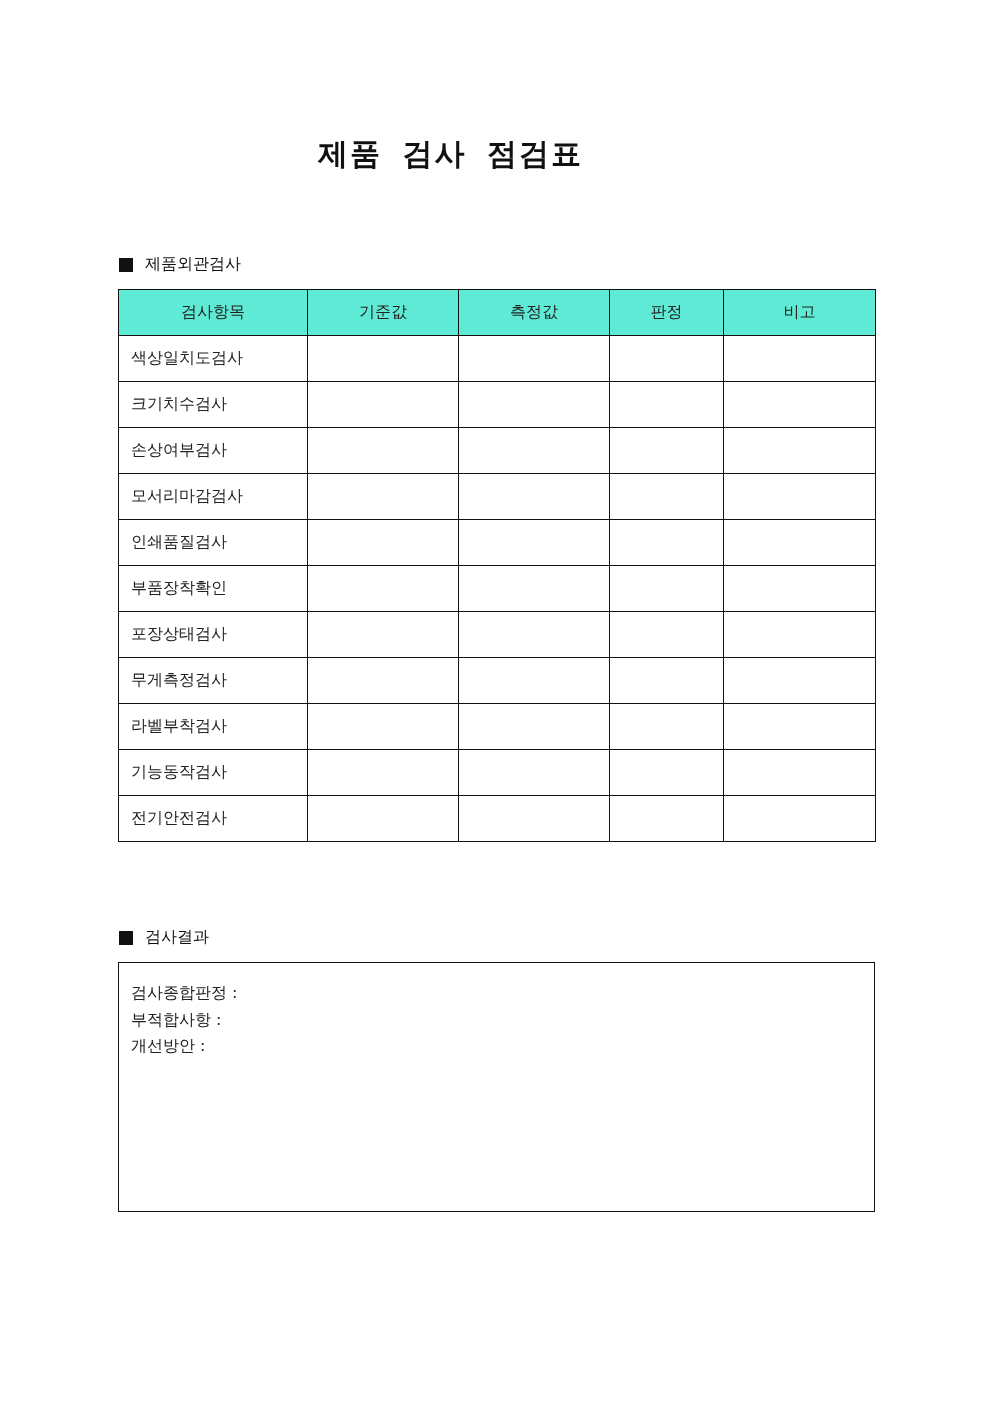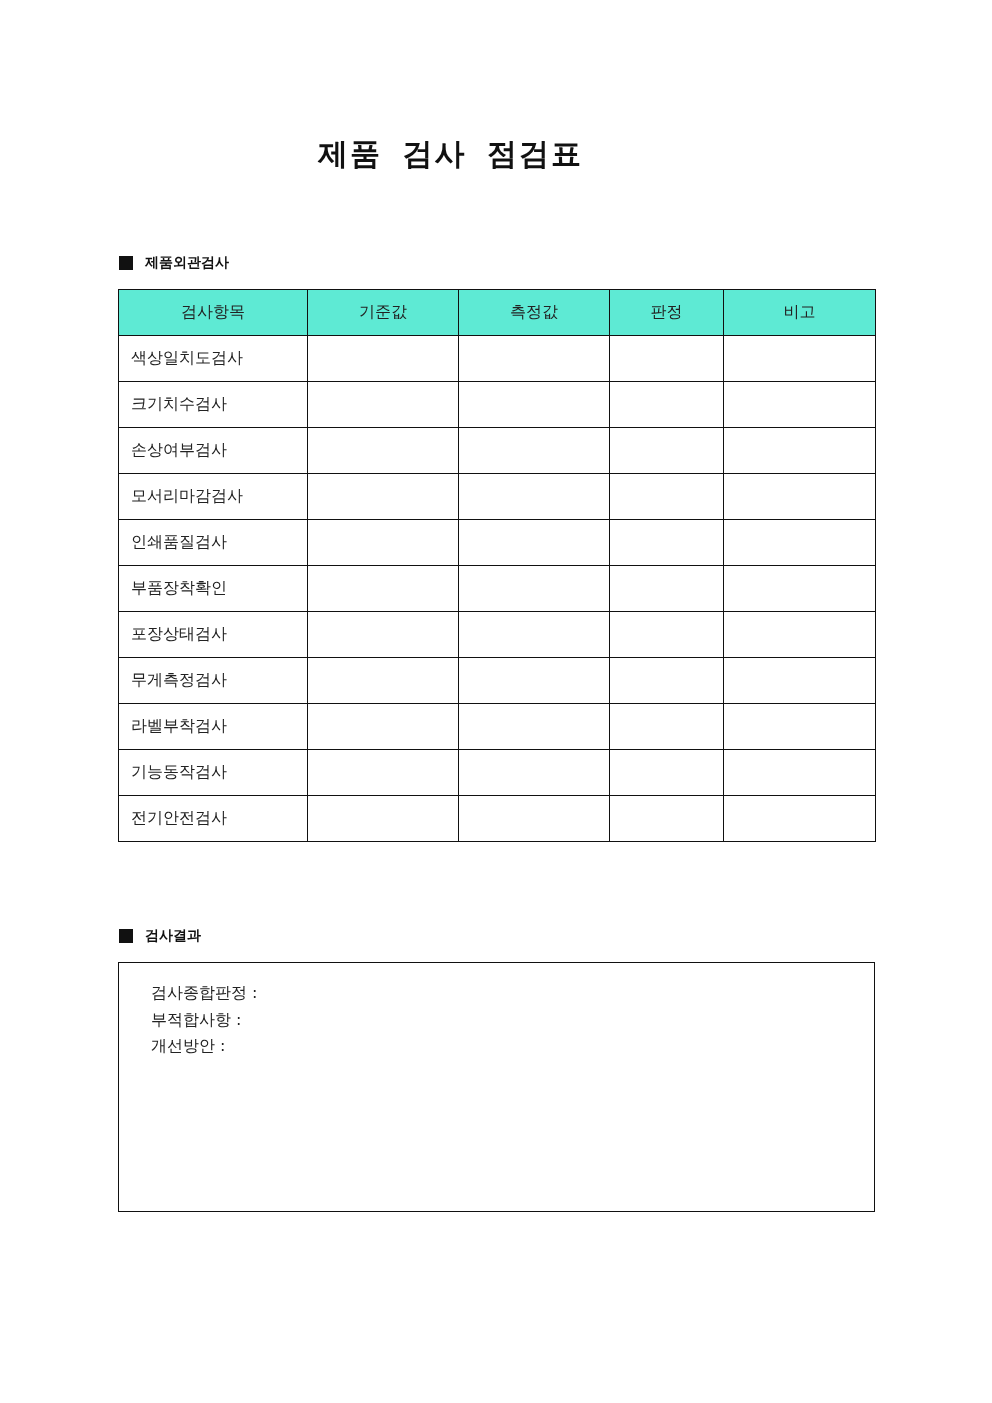--- a/index.html
+++ b/index.html
@@ -5,21 +5,21 @@
   html, body { margin: 0; padding: 0; background: #ffffff; }
   body {
     width: 992px; height: 1403px; position: relative; overflow: hidden;
     font-family: "DejaVu Sans", "Liberation Sans", sans-serif; color: #111;
   }
   .title {
     position: absolute; left: 0; top: 134px; width: 901px; text-align: center;
     font-size: 30px; font-weight: bold; letter-spacing: 2px; word-spacing: 8px;
   }
   .section-heading {
-    position: absolute; left: 119px; font-size: 14px; font-weight: bold;
+    position: absolute; left: 119px; font-size: 16px; font-weight: normal;
     display: flex; align-items: center;
   }
   .section-heading .bullet {
     display: inline-block; width: 14px; height: 14px; background: #111; margin-right: 12px;
   }
   table.inspect {
     position: absolute; left: 118px; top: 289px; width: 757px;
     border-collapse: collapse; table-layout: fixed;
   }
   table.inspect th, table.inspect td {
@@ -27,21 +27,21 @@
   }
   table.inspect th {
     background: #5eead4; font-weight: normal; text-align: center; color: #222;
   }
   table.inspect td.item { text-align: left; padding-left: 12px; color: #222; }
   .result-box {
     position: absolute; left: 118px; top: 962px; width: 755px; height: 248px;
     border: 1.5px solid #111;
   }
   .result-line {
-    position: absolute; left: 32px; font-size: 16px; color: #222;
+    position: absolute; left: 12px; font-size: 16px; color: #222;
   }
 </style>
 </head>
 <body>
 
 <div class="title">제품 검사 점검표</div>
 
 <div class="section-heading" style="top:254px;">
   <span class="bullet"></span>
   <span>제품외관검사</span>

